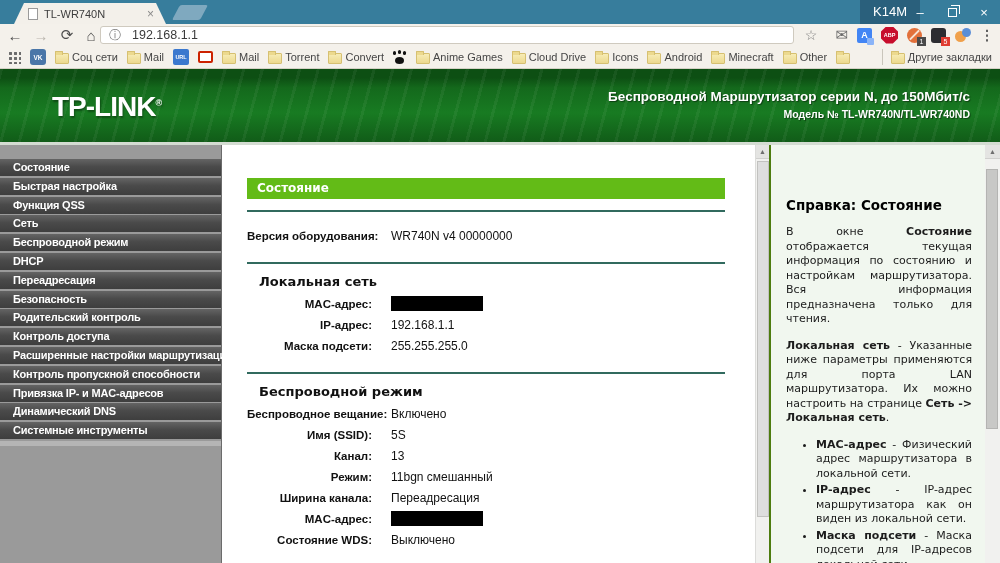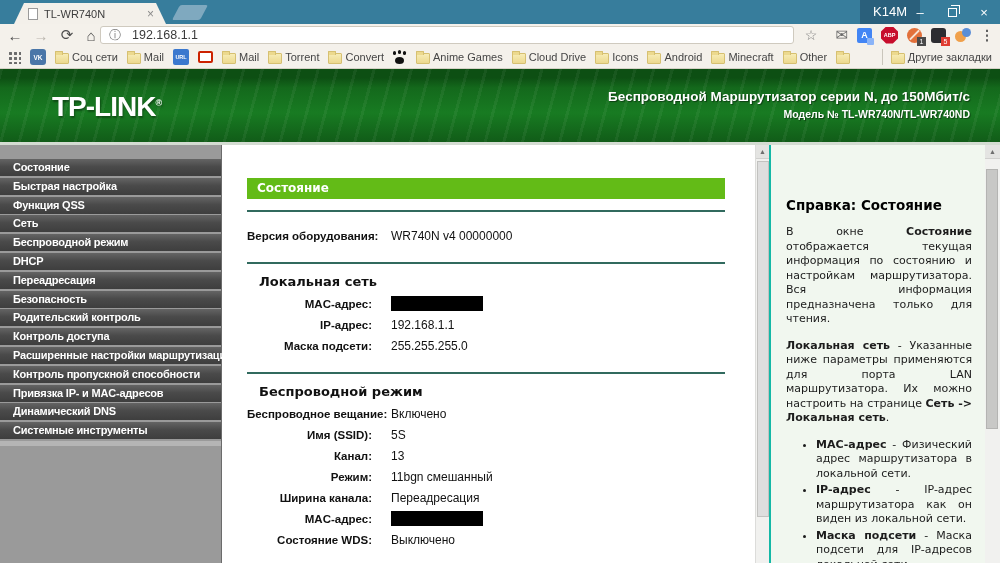--- a/index.html
+++ b/index.html
@@ -133,21 +133,21 @@
   .mscroll{left:755px;width:14px;border-left:1px solid #dcdcda;}
   .hscroll{left:985px;width:15px;}
   .scroll-up{height:14px;background:#e4e4e2;border-bottom:1px solid #d0d0ce;display:flex;
         align-items:center;justify-content:center;font-size:7px;color:#6e6e6e;}
   .thumb{position:absolute;left:1px;width:12px;}
   .mthumb{top:16px;height:356px;background:#dedede;border:1px solid #c2c2c0;}
   .hthumb{top:24px;height:260px;background:#c8c8c6;border:1px solid #b4b4b2;}
 
   
   .help{position:absolute;left:769px;top:145px;width:216px;height:418px;background:#f1f7ef;
-        border-left:2px solid #14b8a6;padding:52px 13px 0 15px;overflow:hidden;
+        border-left:2px solid #4d7c0f;padding:52px 13px 0 15px;overflow:hidden;
         font-family:"DejaVu Sans",sans-serif;}
   .help-h{font-size:13.5px;font-weight:bold;color:#000;margin-bottom:12px;}
   .help p{font-size:11px;line-height:1.32;color:#1c1c1c;text-align:justify;margin:0 0 12px;}
   .help ul{margin:0 0 12px;padding-left:30px;}
   .help li{font-size:11px;line-height:1.32;color:#1c1c1c;text-align:justify;margin-bottom:2px;}
   .help .b{font-weight:bold;}
 </style>
 </head>
 <body>
 

